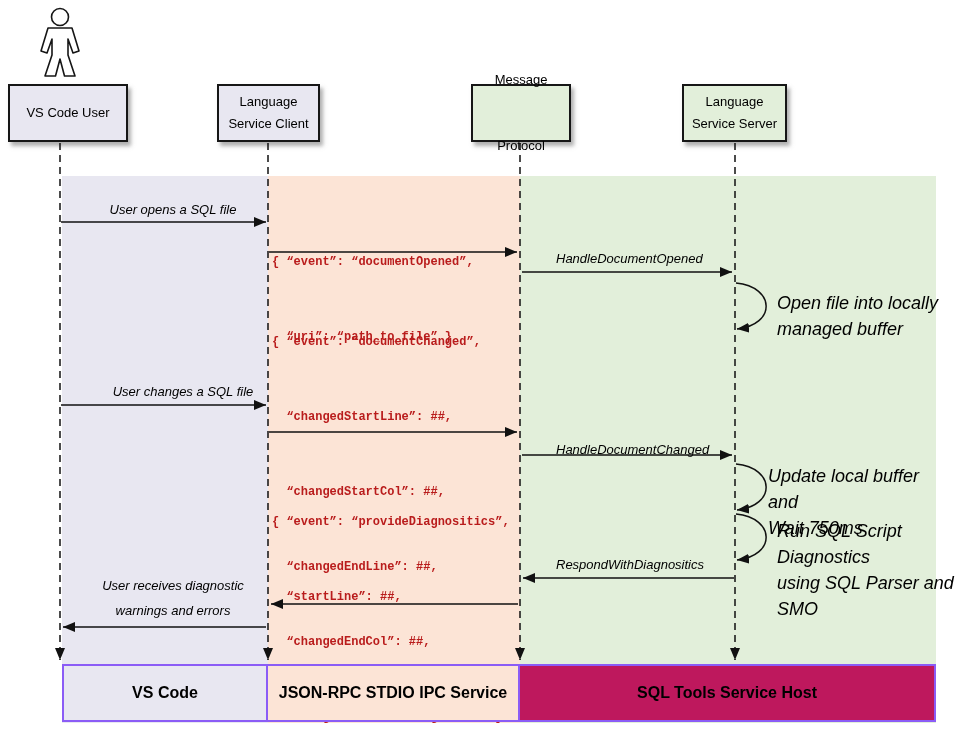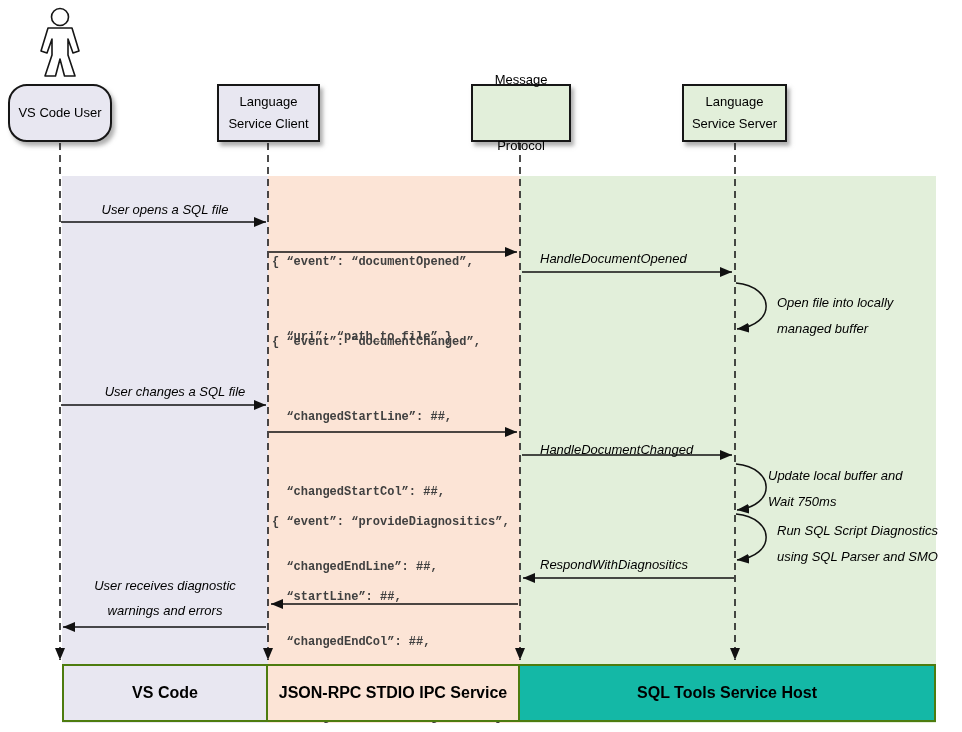--- a/index.html
+++ b/index.html
@@ -19,40 +19,40 @@
 
   
   .pbox { position:absolute; top:84px; height:58px; border:2px solid #161616;
           display:flex; flex-direction:column; justify-content:center; align-items:center;
           font-size:13px; line-height:22px; text-align:center; z-index:3;
           box-shadow:3px 4px 4px rgba(110,110,110,.55); }
   .pbox.lav { background:#e8e7f1; }
   .pbox.grn { background:#e2efda; }
 
   
-  .lbl { position:absolute; font-style:italic; font-size:13px; line-height:16px; z-index:2; white-space:nowrap; }
+  .lbl { position:absolute; font-style:italic; font-size:13px; line-height:16px; z-index:2; white-space:nowrap;padding-left:16px; }
   .lbl.center { text-align:center; white-space:normal; }
   .lbl.two { line-height:25px; }
 
   
-  .note { position:absolute; font-style:italic; font-size:13px; line-height:26px; z-index:2; }
+  .note { position:absolute; font-style:italic; font-size:18px; line-height:26px; z-index:2; }
   .note.center { text-align:left; }
 
   
   .mono { position:absolute; font-family:"Liberation Mono","DejaVu Sans Mono",monospace;
           font-size:12px; font-weight:bold; line-height:25px; white-space:pre;
-          color:#404040; z-index:2; }
+          color:#b91c1c; z-index:2; }
 
   
-  .bbox { position:absolute; top:664px; height:58px; border:2px solid #4d7c0f;
+  .bbox { position:absolute; top:664px; height:58px; border:2px solid #8b5cf6;
           display:flex; align-items:center; justify-content:center;
           font-weight:bold; font-size:16px; z-index:3; }
   .bbox.lav { background:#e8e7f1; }
   .bbox.pch { background:#fce4d6; }
-  .bbox.grn { background:#14b8a6; }
+  .bbox.grn { background:#be185d; }
 </style>
 </head>
 <body>
 
 <div class="stage">
 
   <div class="lane lane-vscode"></div>
   <div class="lane lane-ipc"></div>
   <div class="lane lane-host"></div>
 
@@ -81,21 +81,21 @@
     <line x1="522" y1="455" x2="732" y2="455" stroke="#111" stroke-width="1.5" marker-end="url(#arrow)"></line>
     <line x1="734" y1="578" x2="523" y2="578" stroke="#111" stroke-width="1.5" marker-end="url(#arrow)"></line>
     <line x1="518" y1="604" x2="271" y2="604" stroke="#111" stroke-width="1.5" marker-end="url(#arrow)"></line>
     <line x1="266" y1="627" x2="63" y2="627" stroke="#111" stroke-width="1.5" marker-end="url(#arrow)"></line>
 
     <path d="M 736 283 C 776 287 776 325 737 329" fill="none" stroke="#111" stroke-width="1.5" marker-end="url(#arrow)"></path>
     <path d="M 736 464 C 776 468 776 506 737 510" fill="none" stroke="#111" stroke-width="1.5" marker-end="url(#arrow)"></path>
     <path d="M 736 514 C 776 518 776 556 737 560" fill="none" stroke="#111" stroke-width="1.5" marker-end="url(#arrow)"></path>
   </svg>
 
-  <div class="pbox lav" style="left:8px; width:104px;border-radius:19px;">
+  <div class="pbox lav" style="left:8px; width:120px;">
     <div>VS Code User</div>
   </div>
   <div class="pbox lav" style="left:217px; width:103px;">
     <div>Language</div>
     <div>Service Client</div>
   </div>
   <div class="pbox grn" style="left:471px; width:100px;gap:44px;">
     <div>Message</div>
     <div>Protocol</div>
   </div>

